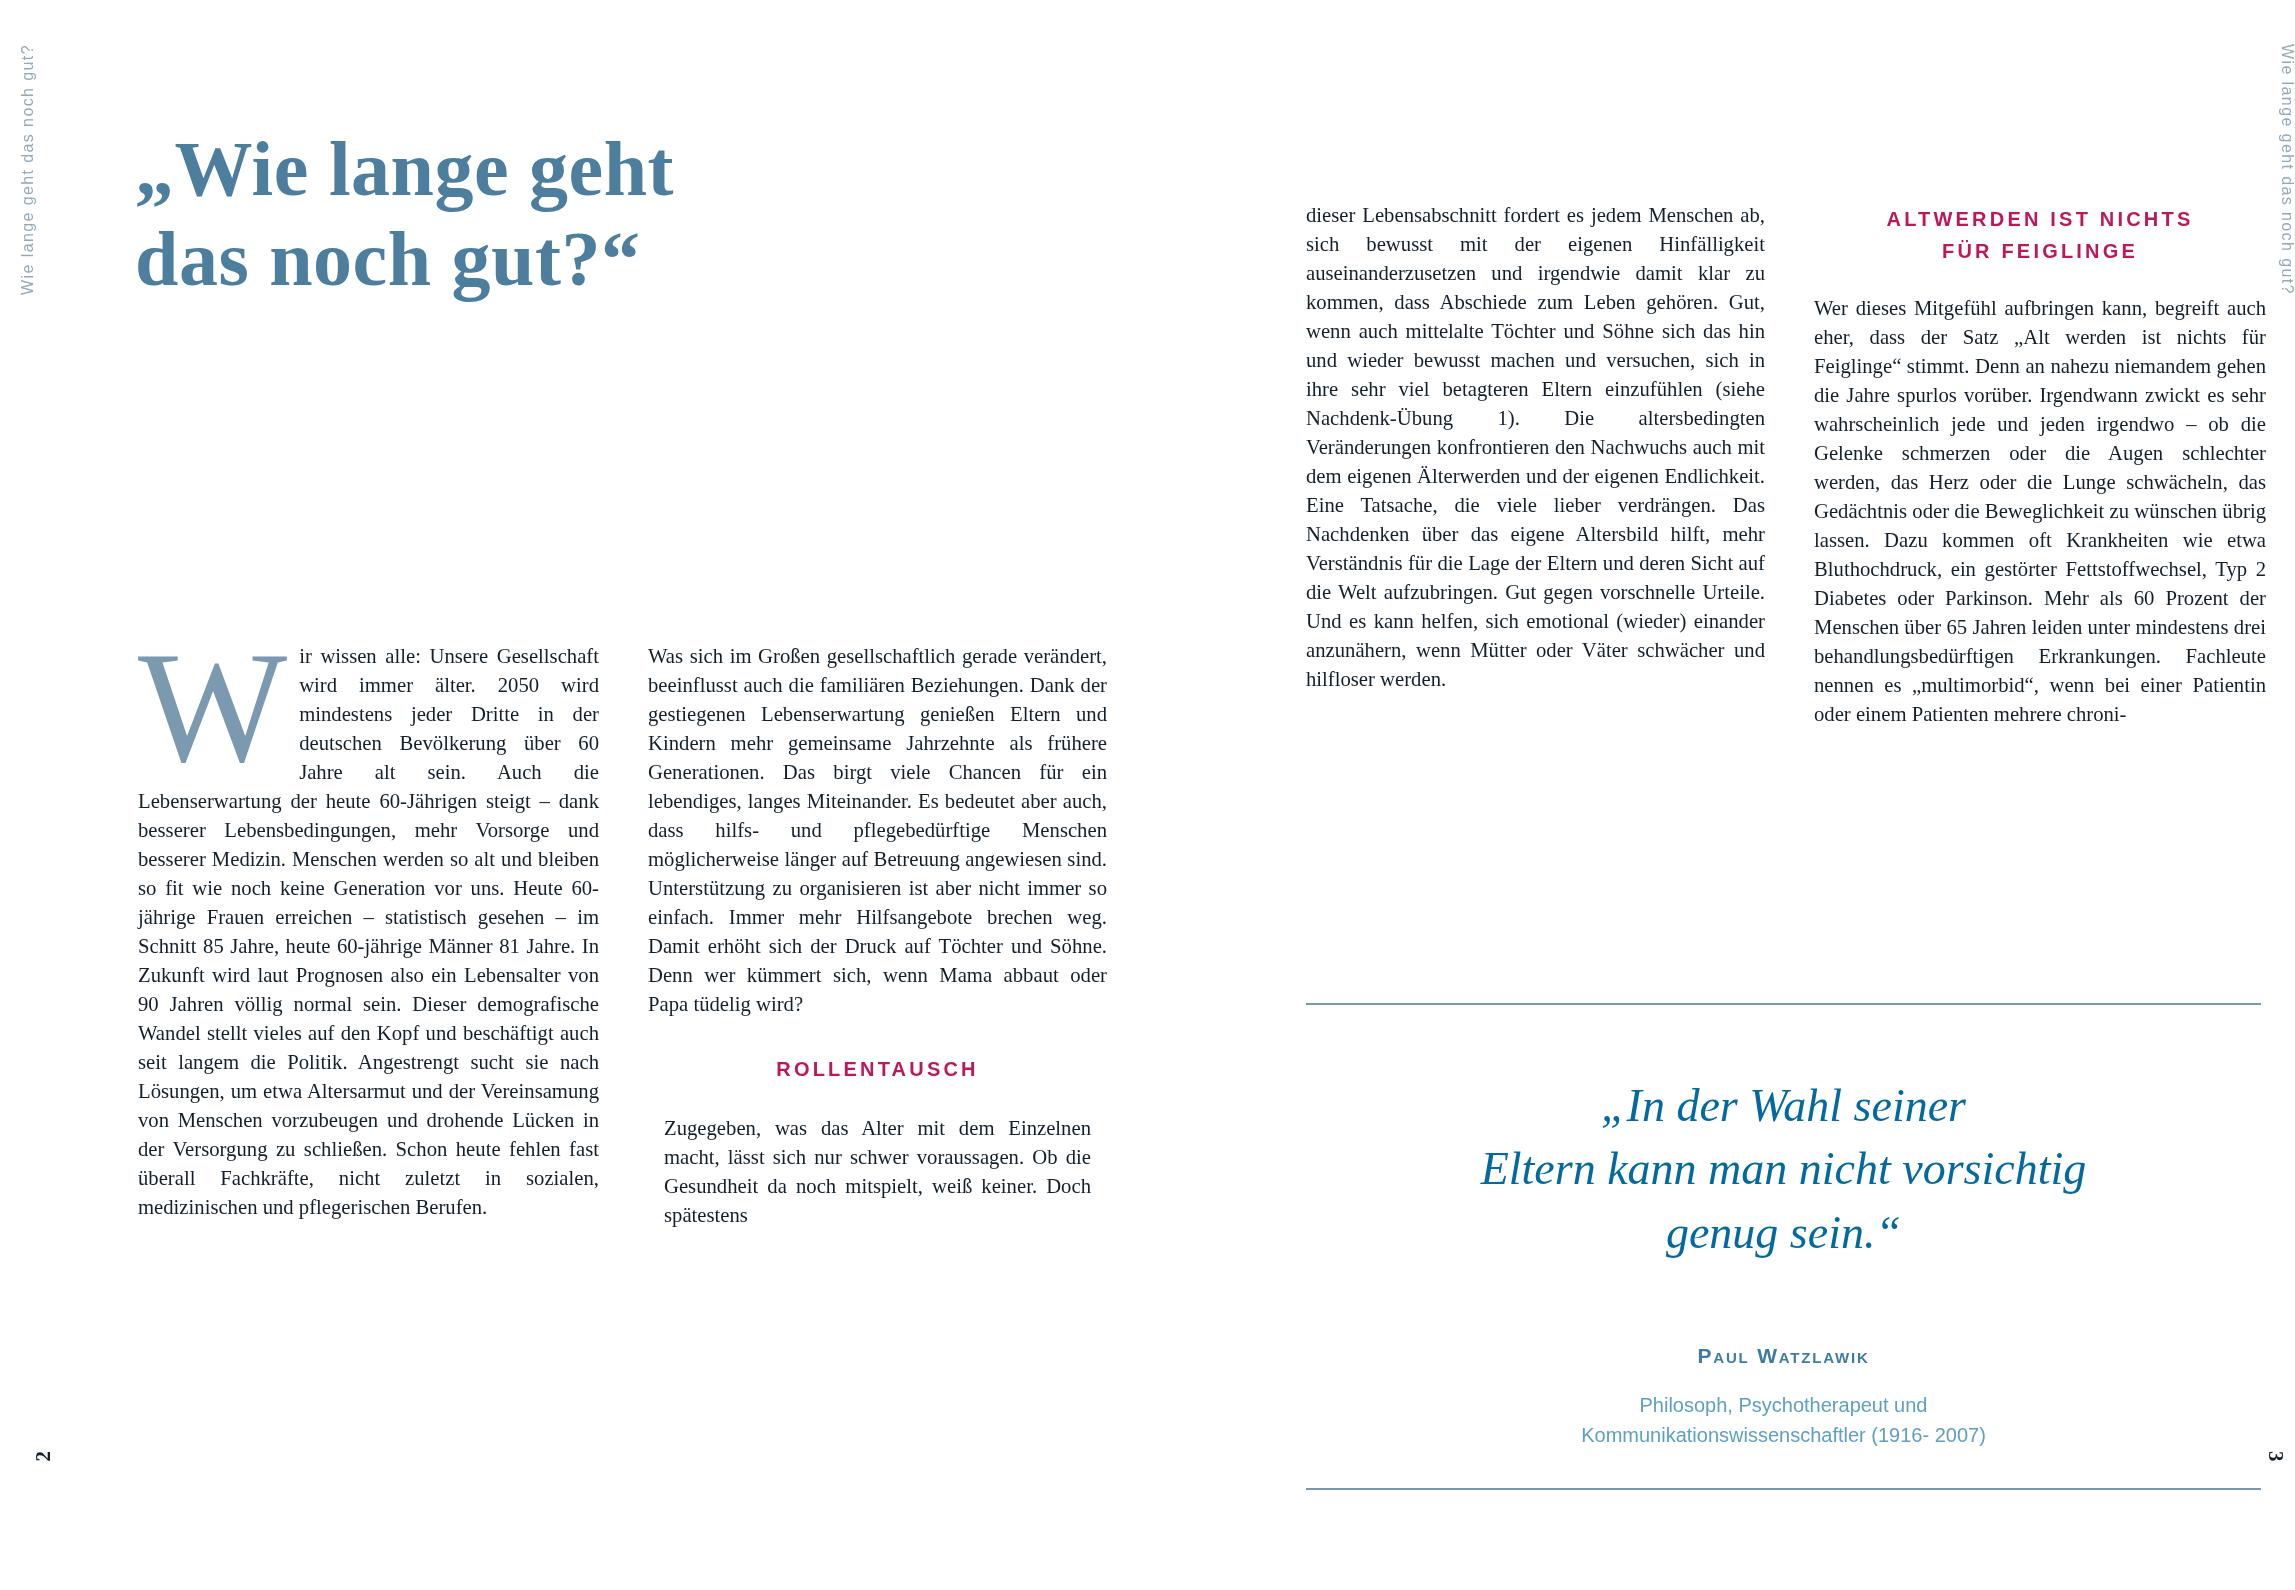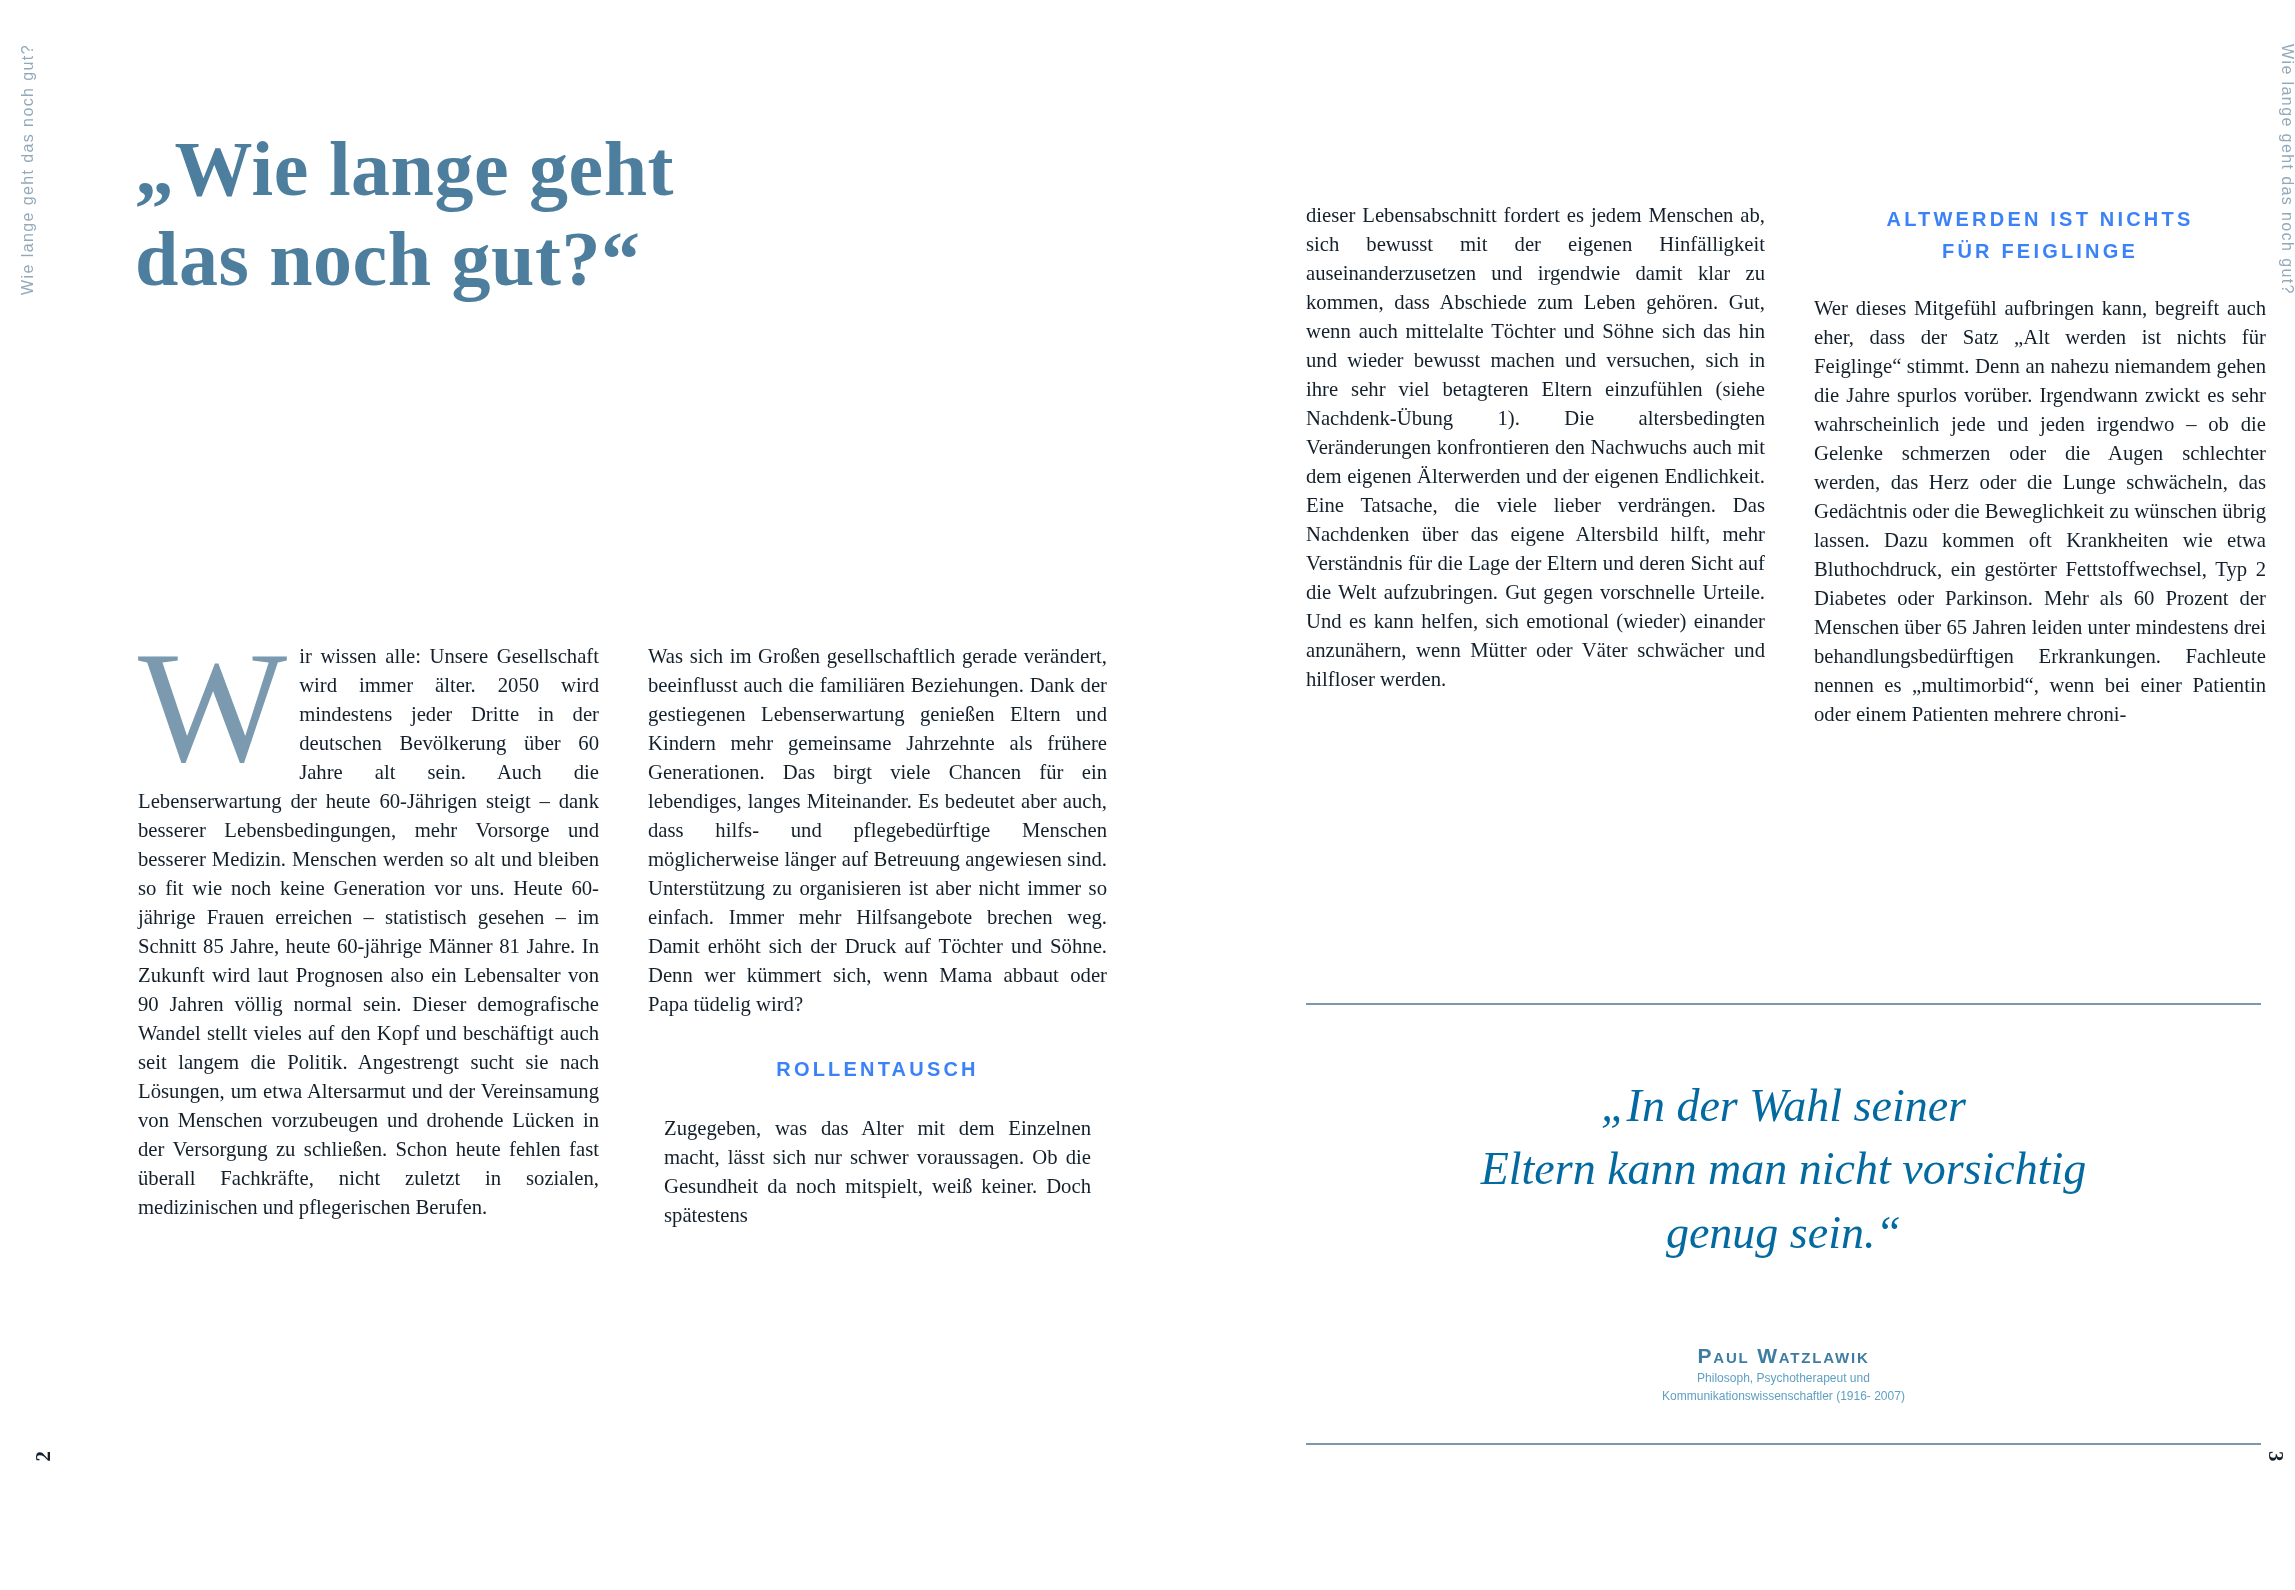--- a/index.html
+++ b/index.html
@@ -79,21 +79,21 @@
     color: #7b99af;
     margin: 2.8px 12px 0 0;
   }
 
   .kicker {
     font-family: "Liberation Sans", sans-serif;
     font-weight: bold;
     font-size: 20px;
     letter-spacing: 3.2px;
     line-height: 1.6;
-    color: #3b82f6;
+    color: #be185d;
     text-align: center;
     margin: 34px 0 28.5px 0;
   }
   .kicker.kicker-top { margin-top: 1.8px; margin-bottom: 27px; }
   .kicker span { display: block; }
 
   
   #quote-block {
     position: absolute;
     left: 1306px;
@@ -114,23 +114,23 @@
   .quote-author {
     margin-top: 80px;
     font-family: "Liberation Sans", sans-serif;
     font-weight: bold;
     font-variant: small-caps;
     letter-spacing: 1.8px;
     font-size: 21px;
     color: #3f7da0;
   }
   .quote-role {
-    margin-top: 1px;
+    margin-top: 22px;
     font-family: "Liberation Sans", sans-serif;
-    font-size: 12px;
+    font-size: 20px;
     line-height: 1.5;
     color: #5fa0c2;
   }
   .quote-role span { display: block; }
   .rule-bottom { margin-top: 38px; }
 </style>
 </head>
 <body>
 
 <div class="spread">

